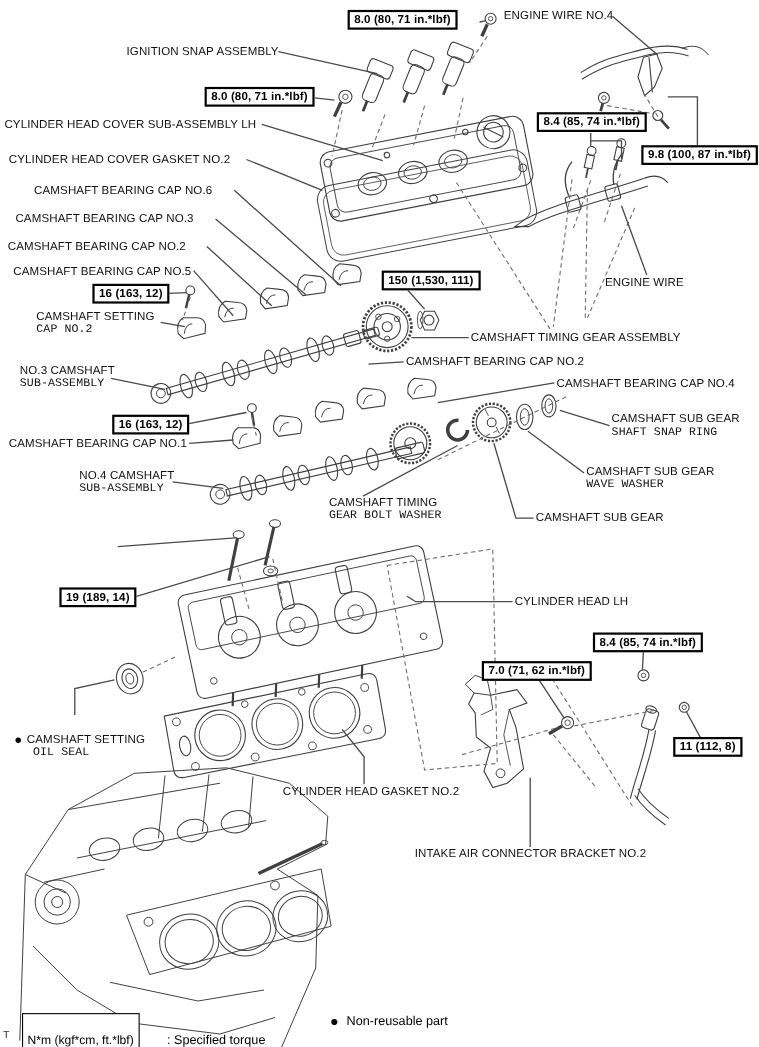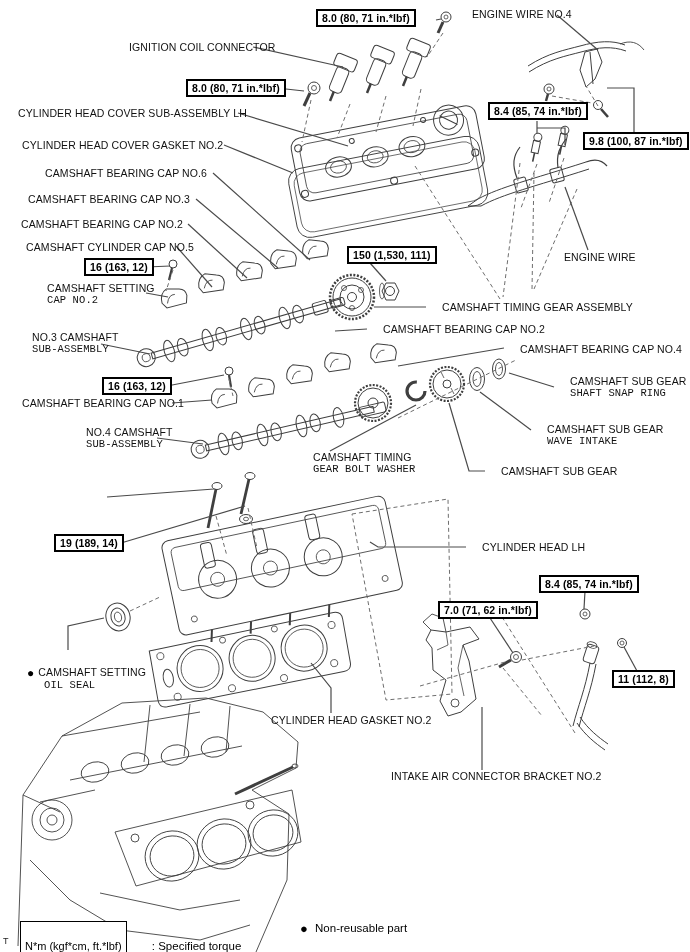--- a/index.html
+++ b/index.html
@@ -3,21 +3,21 @@
 <meta charset="utf-8">
 <style>
   html,body{margin:0;padding:0;background:#fff;}
   #stage{
     position:relative;width:690px;height:952px;background:#ffffff;overflow:hidden;
     font-family:"Liberation Sans","DejaVu Sans",sans-serif;
   }
   #art{position:absolute;left:0;top:0;z-index:1;}
   .label{
     position:absolute;z-index:2;color:#111;font-size:10.5px;line-height:11.5px;
-    white-space:nowrap;letter-spacing:0.1px;margin-left:14px;
+    white-space:nowrap;letter-spacing:0.1px;
   }
   .tqbox{
     position:absolute;z-index:3;background:#fff;border:2px solid #000;
     color:#000;font-size:10.5px;font-weight:bold;line-height:12px;
     padding:1px 4px;white-space:nowrap;letter-spacing:0.1px;
   }
   .bullet{display:inline-block;font-size:12px;vertical-align:-1px;margin-right:4px;color:#000;}
   .lbl2{display:block;font-family:Liberation Mono, monospace;}
   .legendbox{
     display:inline-block;border:1px solid #000;padding:18px 4px;background:#fff;
@@ -403,38 +403,38 @@
       <polyline points="537,121 537,133"></polyline>
       <polyline points="537,128 565,128 565,145"></polyline>
       <polyline points="634,133 634,88 607,88"></polyline>
       <polyline points="172,403 212,400"></polyline>
       <polyline points="157,438 203,444"></polyline>
       <polyline points="167,386 224,375"></polyline>
     </g>
   </g>
 </svg>
 
-<div class="label" style="left:115px;top:42px"><span>IGNITION COIL CONNECTOR</span></div>
+<div class="label" style="left:115px;top:42px"><span>IGNITION SNAP ASSEMBLY</span></div>
 <div class="label" style="left:458px;top:9px"><span>ENGINE WIRE NO.4</span></div>
 <div class="label" style="left:4px;top:108px"><span>CYLINDER HEAD COVER SUB-ASSEMBLY LH</span></div>
 <div class="label" style="left:8px;top:140px"><span>CYLINDER HEAD COVER GASKET NO.2</span></div>
 <div class="label" style="left:31px;top:168px"><span>CAMSHAFT BEARING CAP NO.6</span></div>
 <div class="label" style="left:14px;top:194px"><span>CAMSHAFT BEARING CAP NO.3</span></div>
 <div class="label" style="left:7px;top:219px"><span>CAMSHAFT BEARING CAP NO.2</span></div>
-<div class="label" style="left:12px;top:242px"><span>CAMSHAFT CYLINDER CAP NO.5</span></div>
+<div class="label" style="left:12px;top:242px"><span>CAMSHAFT BEARING CAP NO.5</span></div>
 <div class="label" style="left:33px;top:283px"><span>CAMSHAFT SETTING</span><span class="lbl2">CAP NO.2</span></div>
 <div class="label" style="left:18px;top:332px"><span>NO.3 CAMSHAFT</span><span class="lbl2">SUB-ASSEMBLY</span></div>
 <div class="label" style="left:550px;top:252px"><span>ENGINE WIRE</span></div>
 <div class="label" style="left:428px;top:302px"><span>CAMSHAFT TIMING GEAR ASSEMBLY</span></div>
 <div class="label" style="left:369px;top:324px"><span>CAMSHAFT BEARING CAP NO.2</span></div>
 <div class="label" style="left:506px;top:344px"><span>CAMSHAFT BEARING CAP NO.4</span></div>
 <div class="label" style="left:556px;top:376px"><span>CAMSHAFT SUB GEAR</span><span class="lbl2">SHAFT SNAP RING</span></div>
 <div class="label" style="left:8px;top:398px"><span>CAMSHAFT BEARING CAP NO.1</span></div>
 <div class="label" style="left:72px;top:427px"><span>NO.4 CAMSHAFT</span><span class="lbl2">SUB-ASSEMBLY</span></div>
-<div class="label" style="left:533px;top:424px"><span>CAMSHAFT SUB GEAR</span><span class="lbl2">WAVE INTAKE</span></div>
+<div class="label" style="left:533px;top:424px"><span>CAMSHAFT SUB GEAR</span><span class="lbl2">WAVE WASHER</span></div>
 <div class="label" style="left:299px;top:452px"><span>CAMSHAFT TIMING</span><span class="lbl2">GEAR BOLT WASHER</span></div>
 <div class="label" style="left:487px;top:466px"><span>CAMSHAFT SUB GEAR</span></div>
 <div class="label" style="left:468px;top:542px"><span>CYLINDER HEAD LH</span></div>
 <div class="label" style="left:13px;top:667px"><span class="bullet">●</span><span>CAMSHAFT SETTING</span><span class="lbl2" style="margin-left:17px">OIL SEAL</span></div>
 <div class="label" style="left:257px;top:715px"><span>CYLINDER HEAD GASKET NO.2</span></div>
 <div class="label" style="left:377px;top:771px"><span>INTAKE AIR CONNECTOR BRACKET NO.2</span></div>
 
 <div class="tqbox" style="left:316px;top:9px"><span>8.0 (80, 71 in.*lbf)</span></div>
 <div class="tqbox" style="left:186px;top:79px"><span>8.0 (80, 71 in.*lbf)</span></div>
 <div class="tqbox" style="left:488px;top:102px"><span>8.4 (85, 74 in.*lbf)</span></div>

